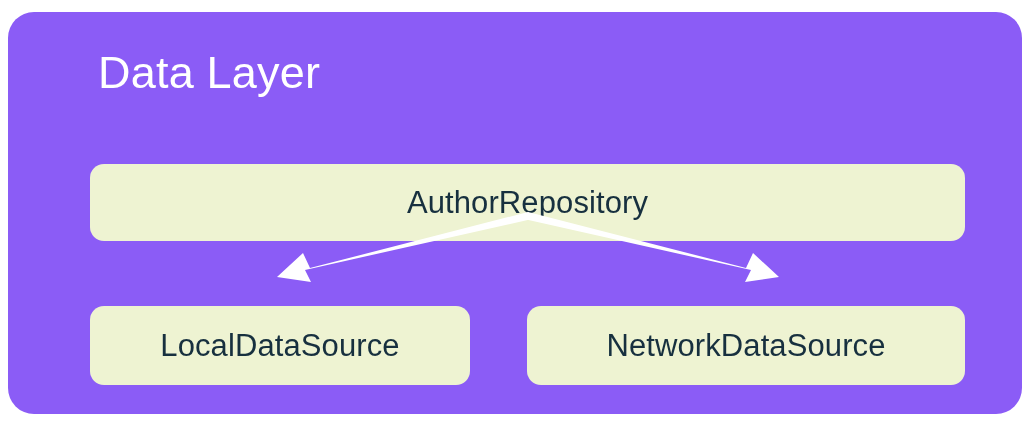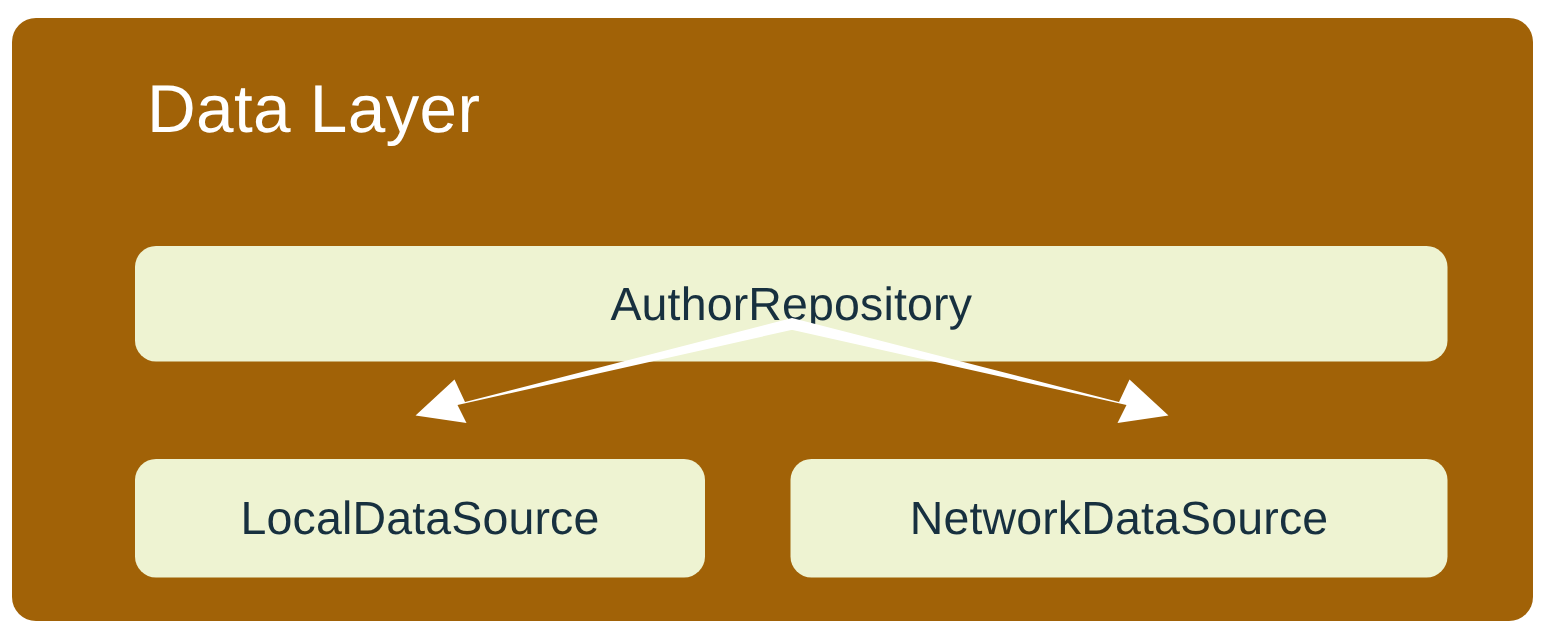--- a/index.html
+++ b/index.html
@@ -22,22 +22,22 @@
   }
 
   
   .layer-panel {
     position: absolute;
     left: 8px;
     top: 12px;
     width: 1014px;
     height: 402px;
     box-sizing: border-box;
-    background: #a16207;
-    border-radius: 16px;
+    background: #8b5cf6;
+    border-radius: 26px;
   }
 
   .layer-title {
     position: absolute;
     left: 90px;
     top: 33px;
     font-size: 45px;
     line-height: 56px;
     font-weight: 400;
     color: #ffffff;

